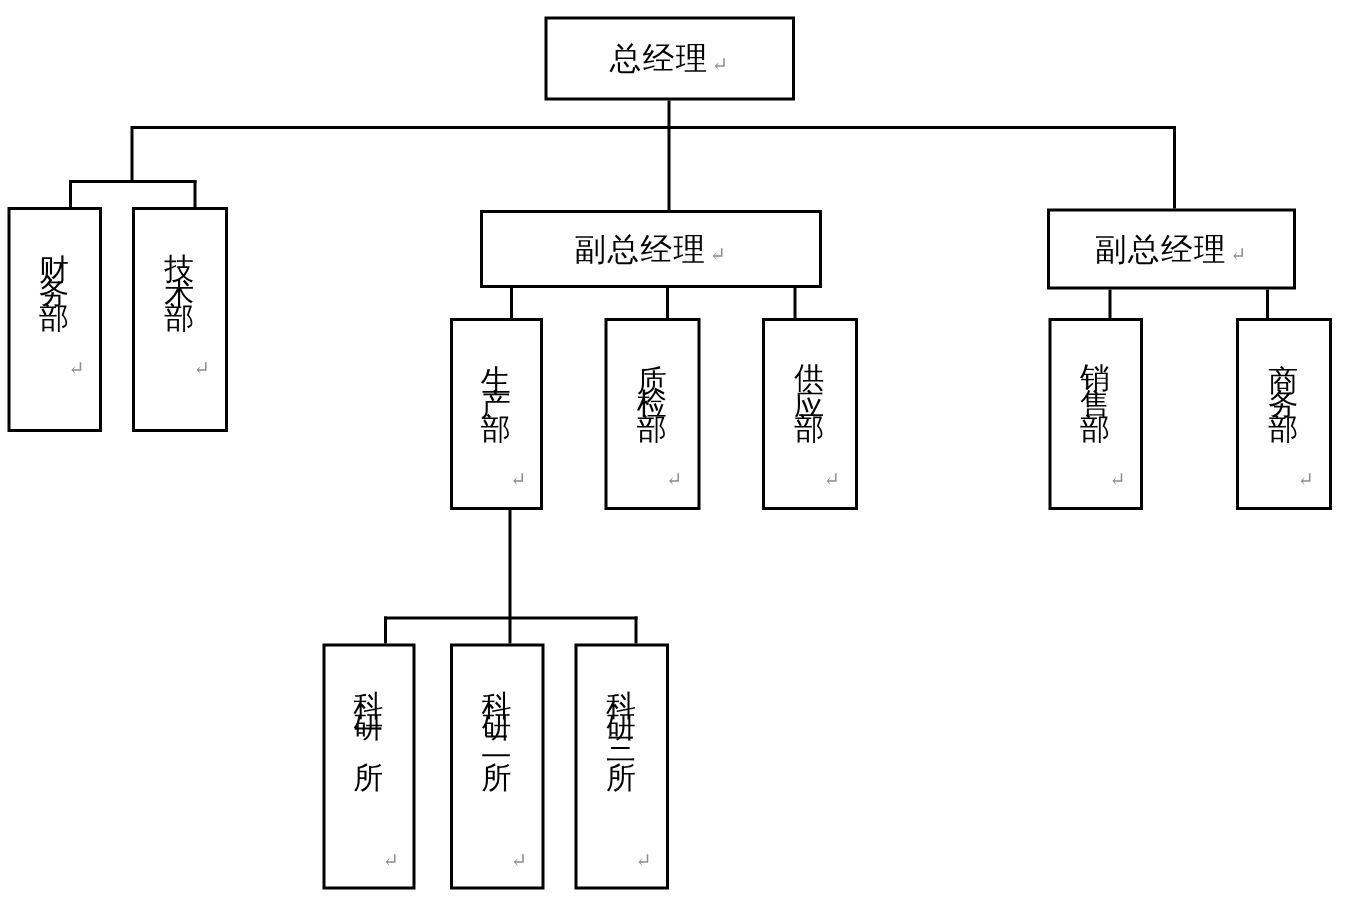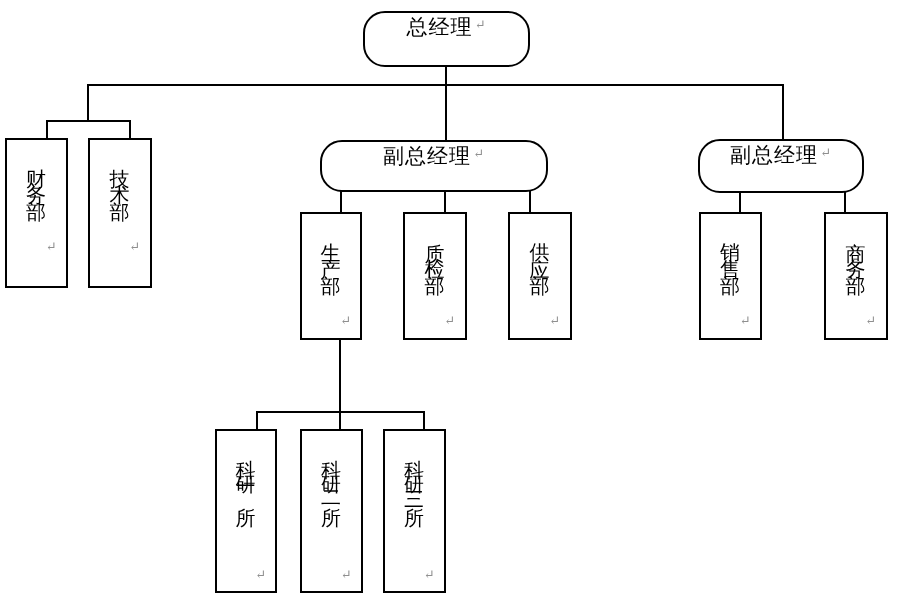--- a/index.html
+++ b/index.html
@@ -20,24 +20,24 @@
   }
   svg.lines line { stroke: #000000; stroke-width: 2; }
   .box {
     position: absolute;
     box-sizing: border-box;
     border: 2px solid #000000;
     background: #ffffff;
   }
   .box.h {
     display: flex;
+    align-items: center;
     justify-content: center;
     font-size: 21px;
     letter-spacing: 1px;
-    border-radius: 22px;
   }
   .box.v {
     display: flex;
     justify-content: center;
     font-size: 20px;
   }
   .vtext {
     writing-mode: vertical-lr;
     text-orientation: upright;
     letter-spacing: 16px;

